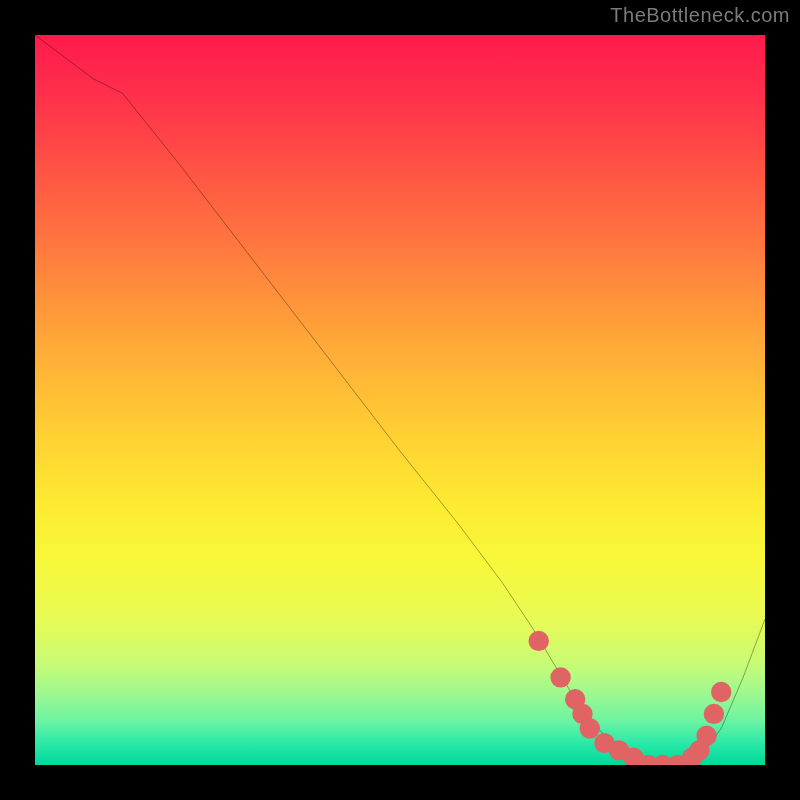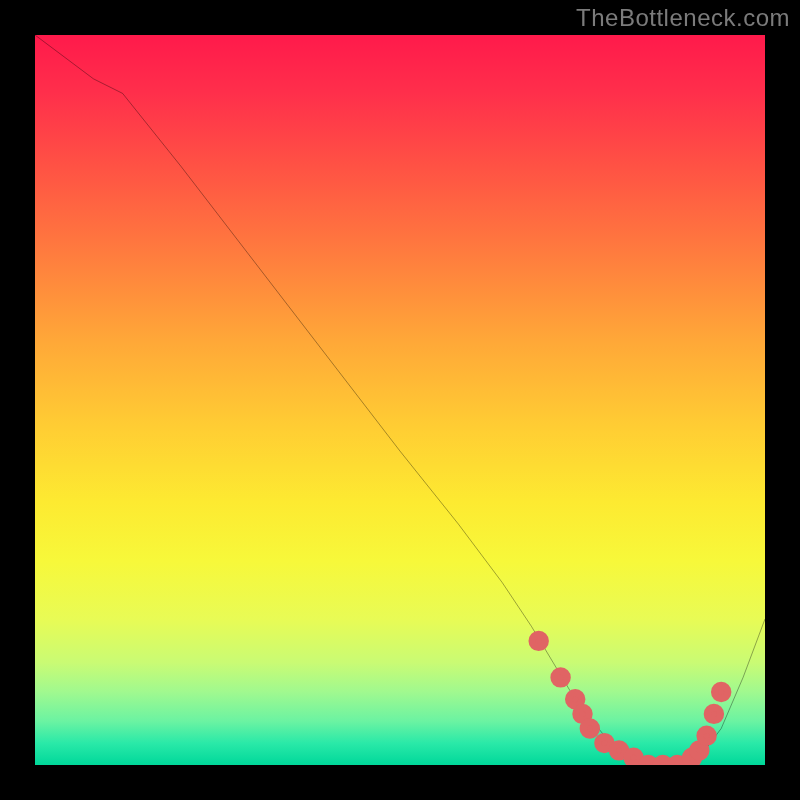--- a/index.html
+++ b/index.html
@@ -15,21 +15,21 @@
     position: relative;
     width: 800px;
     height: 800px;
     background: #000;
   }
   .watermark {
     position: absolute;
     top: 4px;
     right: 10px;
     color: #7b7b7b;
-    font-size: 24px;
+    font-size: 20px;
     font-weight: 500;
     letter-spacing: 0.5px;
     z-index: 20;
   }
   .plot-area {
     position: absolute;
     left: 35px;
     top: 35px;
     width: 730px;
     height: 730px;

